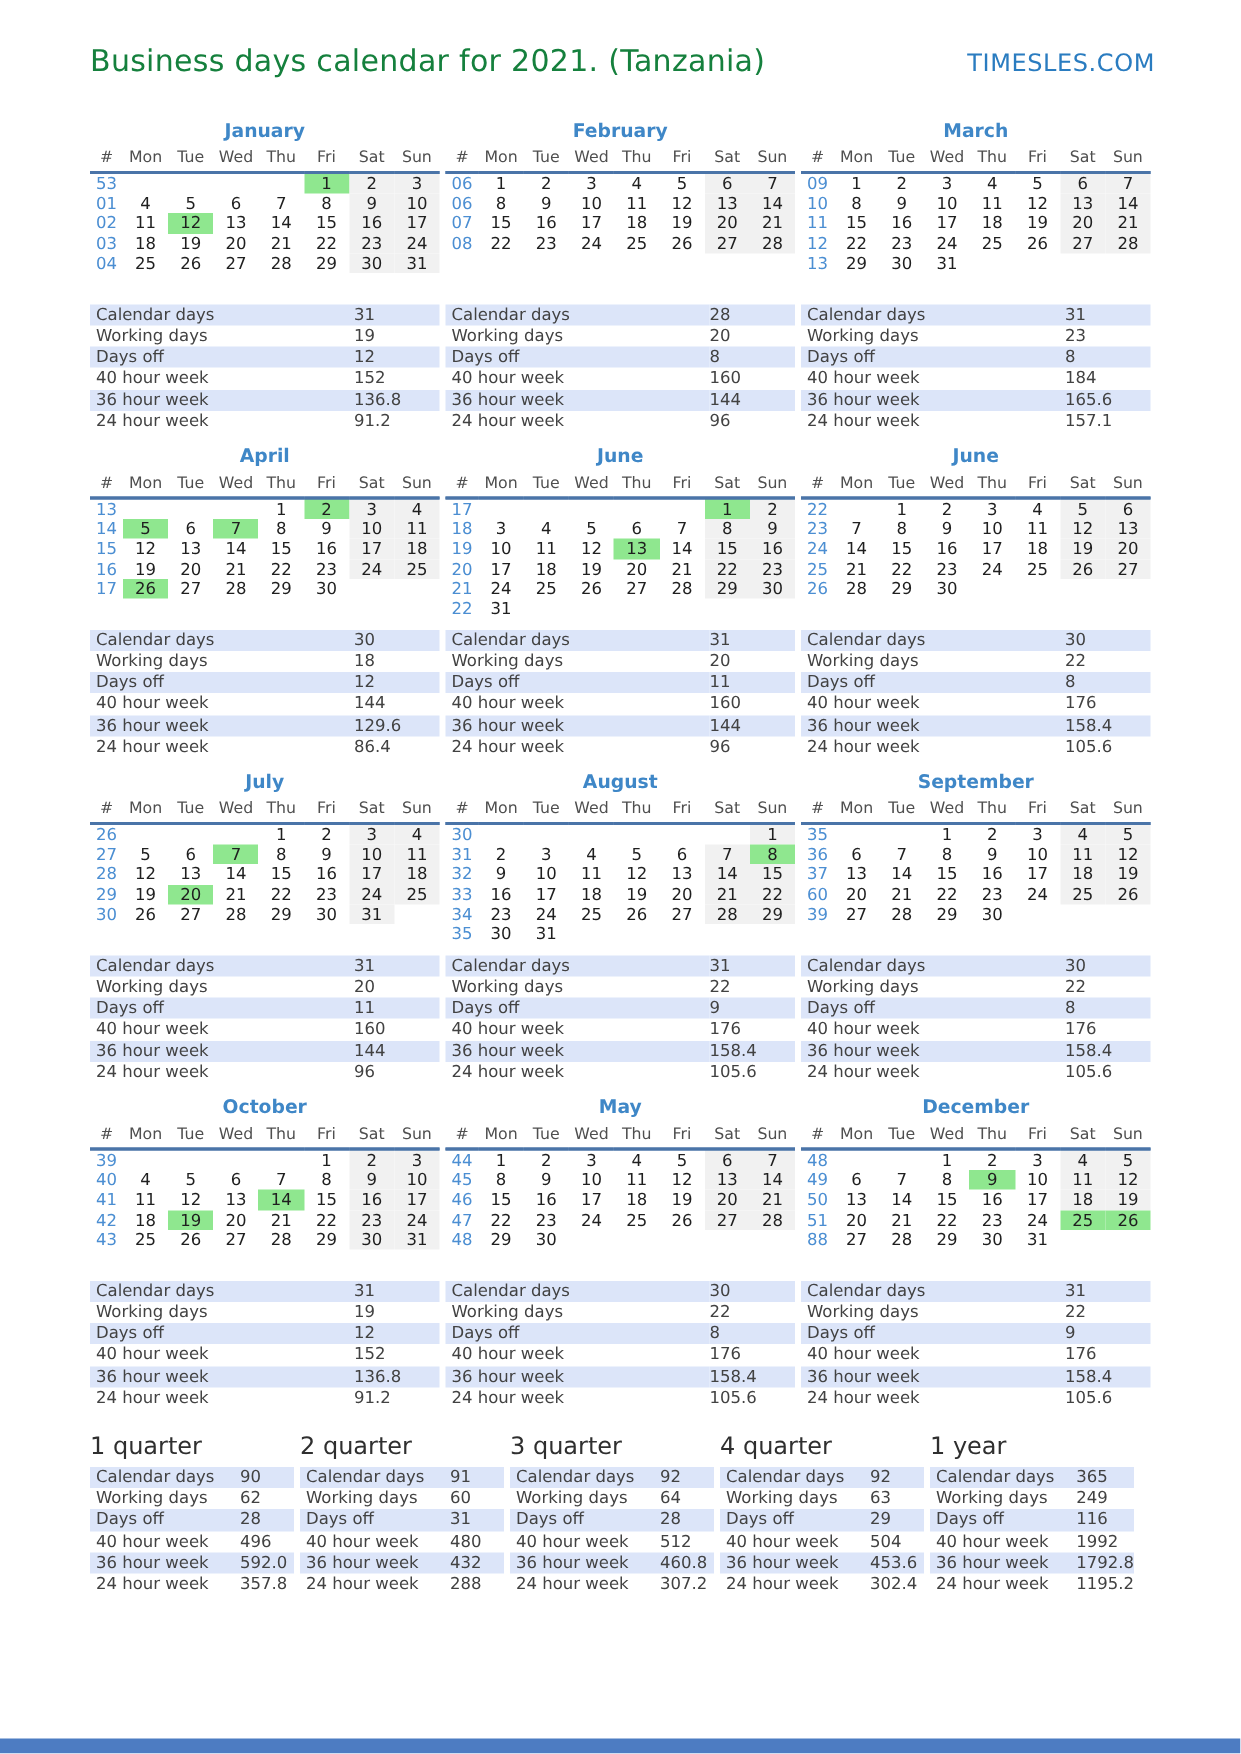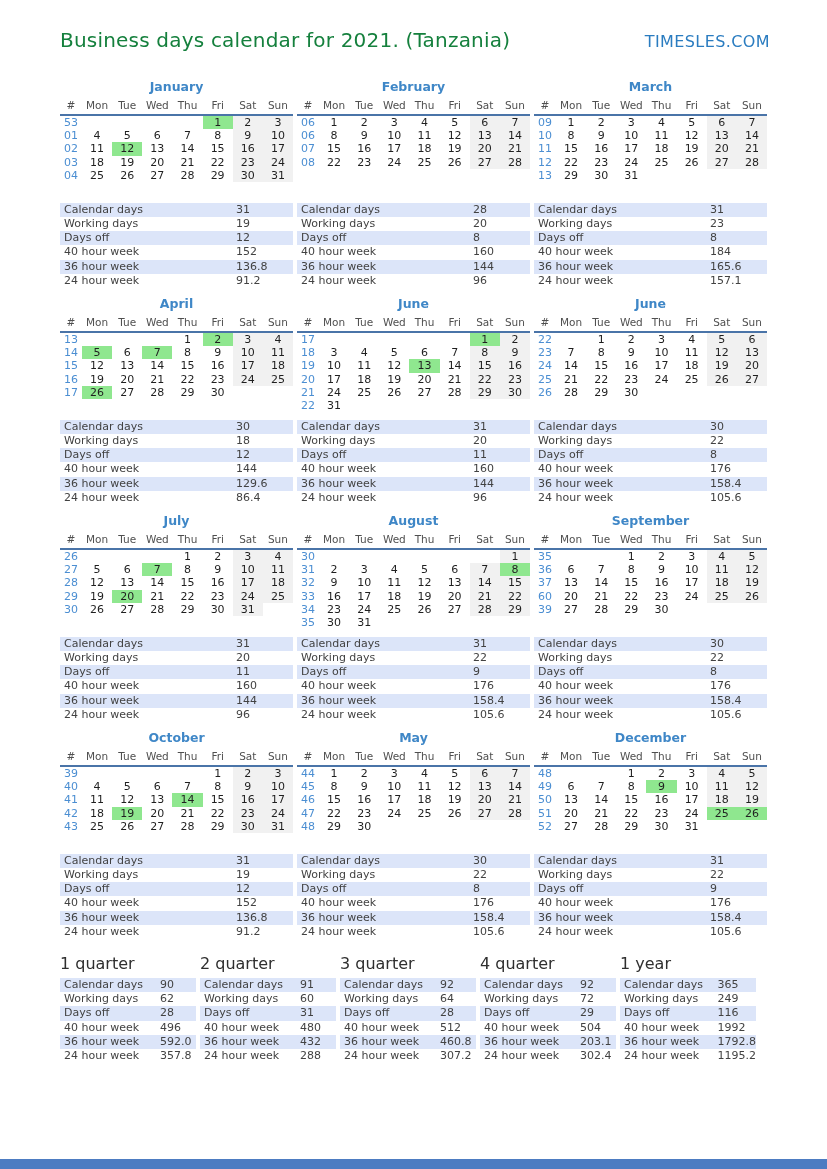--- a/index.html
+++ b/index.html
@@ -1191,21 +1191,21 @@
               <td class="wk">51</td>
               <td class="day">20</td>
               <td class="day">21</td>
               <td class="day">22</td>
               <td class="day">23</td>
               <td class="day">24</td>
               <td class="day weekend holiday">25</td>
               <td class="day weekend holiday">26</td>
             </tr>
             <tr>
-              <td class="wk">52</td>
+              <td class="wk">88</td>
               <td class="day">27</td>
               <td class="day">28</td>
               <td class="day">29</td>
               <td class="day">30</td>
               <td class="day">31</td>
               <td class="day"></td>
               <td class="day"></td>
             </tr>
           </tbody>
     </table>
@@ -1340,33 +1340,33 @@
   <section class="summary">
     <h3 class="summary-title">4 quarter</h3>
     <table class="stats">
           <tbody>
             <tr class="alt">
               <td class="lbl">Calendar days</td>
               <td class="val">92</td>
             </tr>
             <tr>
               <td class="lbl">Working days</td>
-              <td class="val">72</td>
+              <td class="val">63</td>
             </tr>
             <tr class="alt">
               <td class="lbl">Days off</td>
               <td class="val">29</td>
             </tr>
             <tr>
               <td class="lbl">40 hour week</td>
               <td class="val">504</td>
             </tr>
             <tr class="alt">
               <td class="lbl">36 hour week</td>
-              <td class="val">203.1</td>
+              <td class="val">453.6</td>
             </tr>
             <tr>
               <td class="lbl">24 hour week</td>
               <td class="val">302.4</td>
             </tr>
           </tbody>
         </table>
   </section>
 
   <section class="summary">

